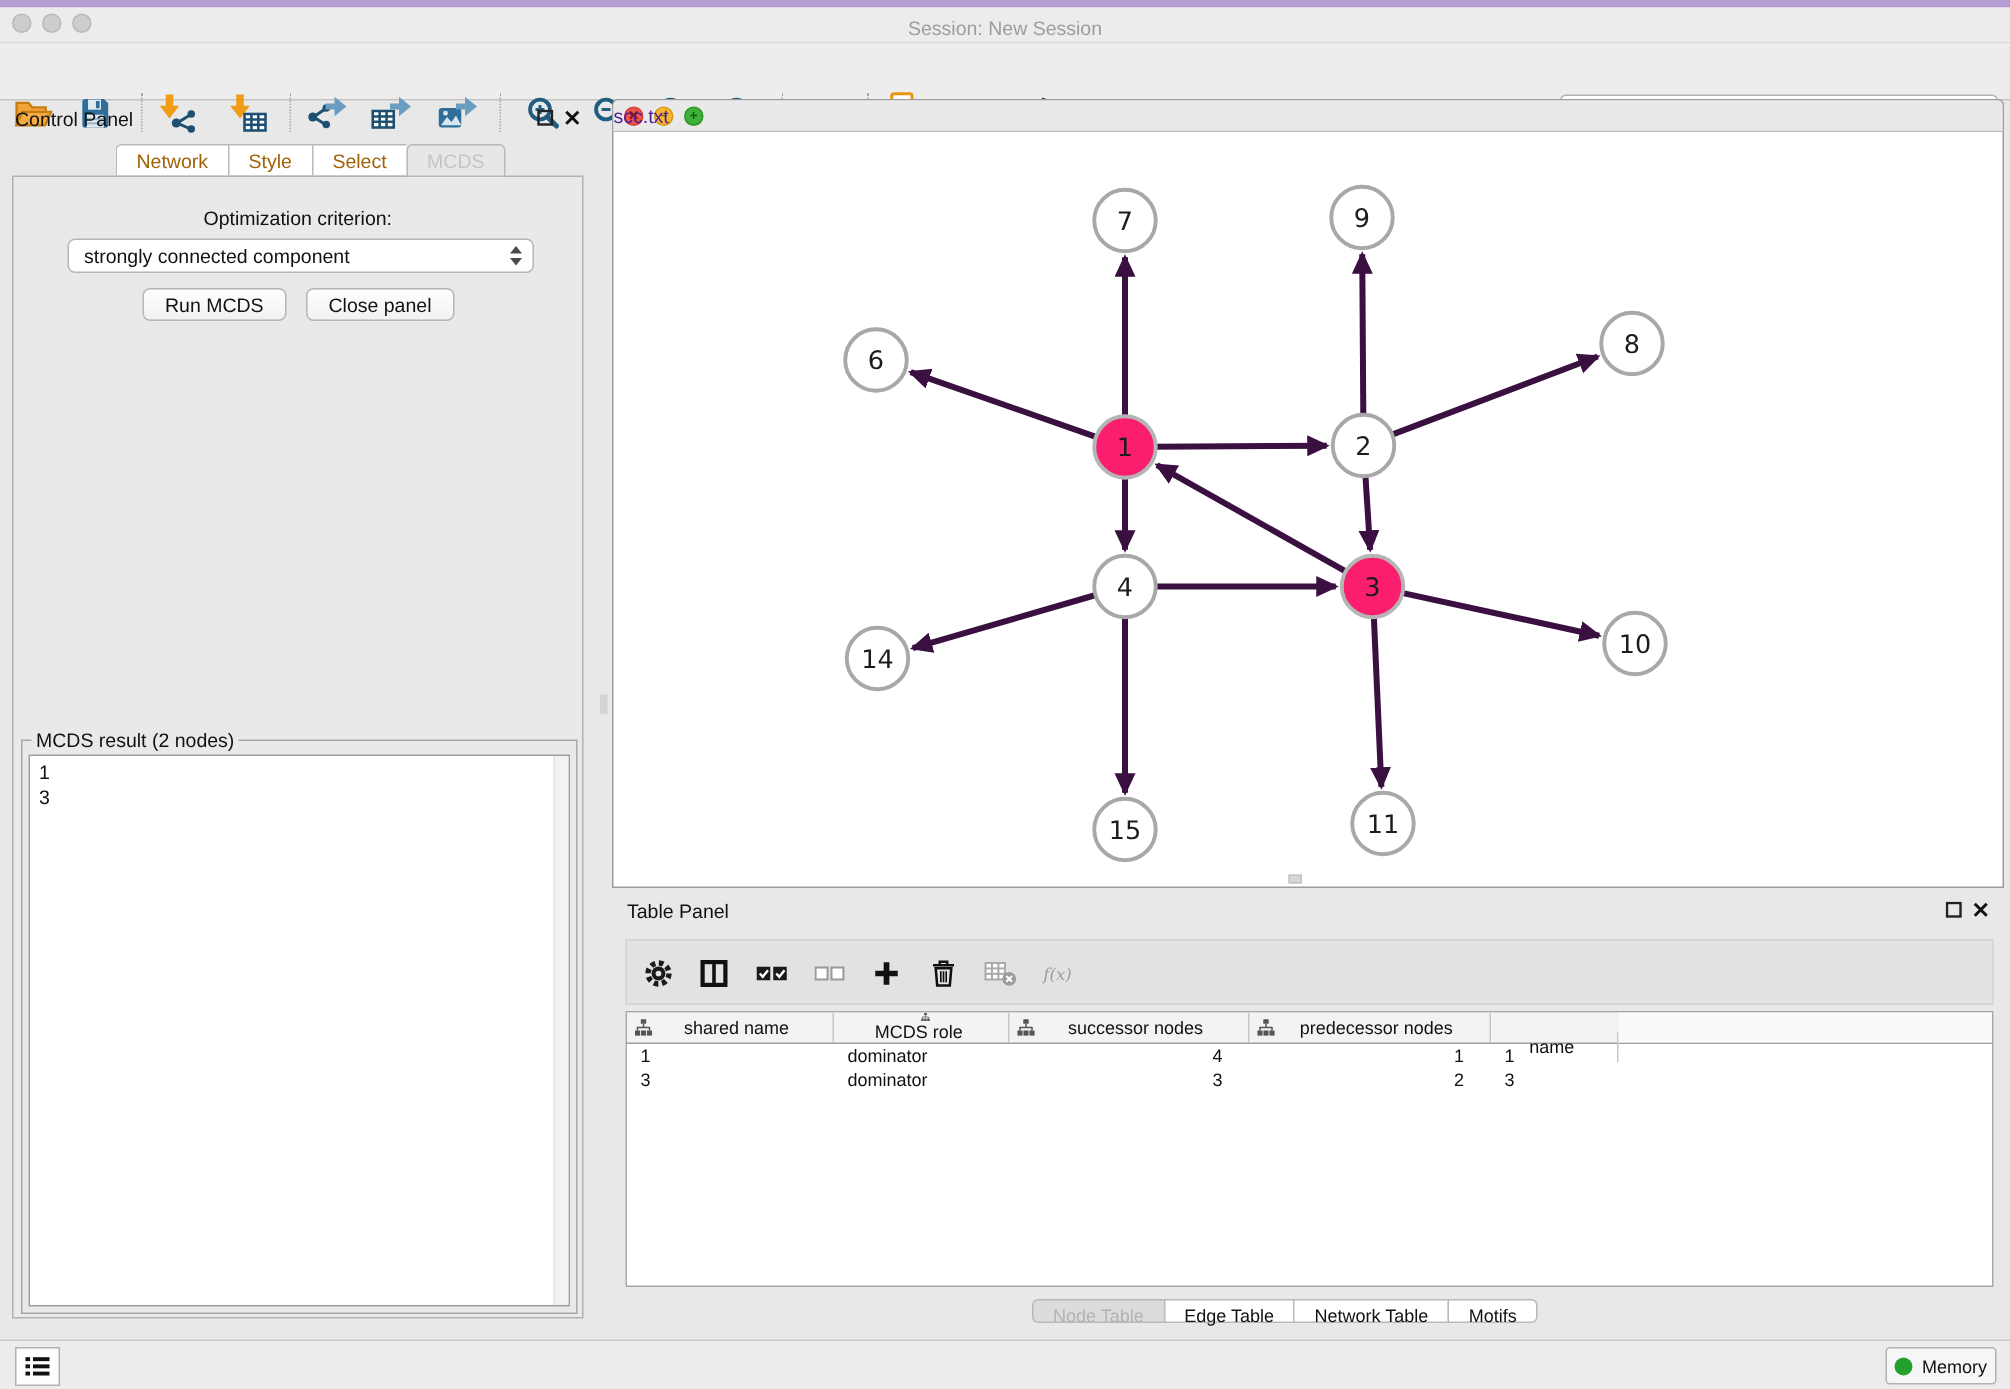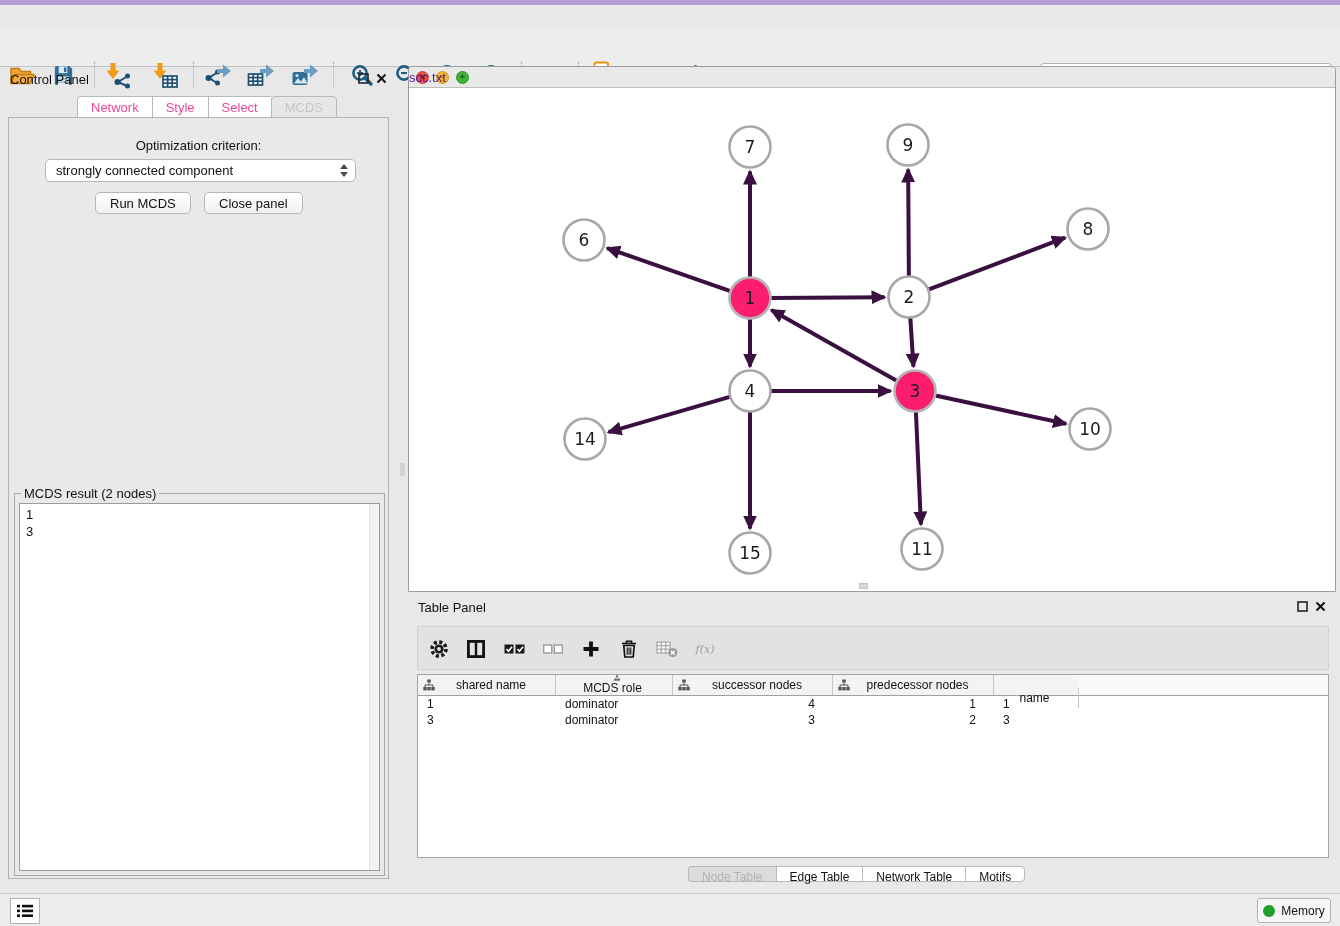--- a/index.html
+++ b/index.html
@@ -12,21 +12,21 @@
   .win-title{position:absolute;left:0;right:0;top:6px;text-align:center;font-size:13px;color:#9d9d9d}
   .toolbar{position:absolute;left:0;top:29px;width:100%;height:37px;background:#ededed;border-bottom:1px solid #c3c3c3}
   .tbi{position:absolute;top:31px;width:30px;height:30px;display:flex;align-items:center;justify-content:center;cursor:default}
   .tsep{position:absolute;top:33px;height:26px;width:0;border-left:1px dotted #a8a8a8}
   .searchbox{position:absolute;top:34px;left:1040px;width:292px;height:24px;background:#fff;border:1px solid #b3b3b3;border-radius:4px;box-sizing:border-box;display:flex;align-items:center;padding:0 6px}
   .searchbox input{border:none;outline:none;flex:1;font-size:12px;font-family:"Liberation Sans",sans-serif;background:transparent;margin-left:4px}
   
   .cp-title{position:absolute;left:10px;top:72px;font-size:13px;color:#111}
   .panel-btns{position:absolute;display:flex;gap:7px;align-items:center}
   .cp-tabs{position:absolute;left:77px;top:96px;display:flex}
-  .ctab{height:22px;line-height:22px;padding:0 13px;font-size:13px;color:#ec4899;background:#fff;border:1px solid #b9b9b9;border-right-width:0;box-sizing:border-box;cursor:default}
+  .ctab{height:22px;line-height:22px;padding:0 13px;font-size:13px;color:#a16207;background:#fff;border:1px solid #b9b9b9;border-right-width:0;box-sizing:border-box;cursor:default}
   .ctab:first-child{border-radius:4px 0 0 0}
   .ctab:last-child{border-right-width:1px;border-radius:0 4px 0 0}
   .ctab.selected{background:#e7e7e7;color:#c5c5c5;border-radius:4px 4px 0 0;border-right-width:1px;position:relative;z-index:2}
   .cp-box{position:absolute;left:8px;top:117px;width:381px;height:762px;background:#e9e9e9;border:1px solid #b2b2b2;box-sizing:border-box}
   .opt-label{position:absolute;left:0;width:100%;top:20px;text-align:center;font-size:13px;color:#111}
   .dropdown{position:absolute;left:36px;top:41px;width:311px;height:23px;background:#fff;border:1px solid #b6b6b6;border-radius:5px;box-sizing:border-box;display:flex;align-items:center;padding-left:10px;font-size:13px;color:#111;cursor:default}
   .stepper{margin-left:auto;margin-right:7px;display:flex;flex-direction:column;gap:3px;align-items:center}
   .tri-up{width:0;height:0;border-left:4px solid transparent;border-right:4px solid transparent;border-bottom:5px solid #4a4a4a}
   .tri-dn{width:0;height:0;border-left:4px solid transparent;border-right:4px solid transparent;border-top:5px solid #4a4a4a}
   .btn{position:absolute;top:74px;height:22px;background:linear-gradient(#ffffff,#f1f1f1);border:1px solid #b6b6b6;border-radius:5px;font-size:13px;color:#111;font-family:"Liberation Sans",sans-serif;padding:0 14px;box-sizing:border-box;cursor:default}
@@ -65,20 +65,26 @@
   .list-btn{position:absolute;left:10px;top:4px;width:30px;height:26px;background:#fdfdfd;border:1px solid #b2b2b2;box-sizing:border-box;display:flex;align-items:center;justify-content:center}
   .memory-btn{position:absolute;right:9px;top:4px;width:74px;height:25px;background:#f6f6f6;border:1px solid #b2b2b2;border-radius:3px;box-sizing:border-box;display:flex;align-items:center;justify-content:center;gap:6px;font-size:12px;color:#111}
   .mem-dot{width:12px;height:12px;border-radius:50%;background:#22a02c}
 </style>
 </head>
 <body>
 
 <div class="app">
 
   <div class="top-strip"></div>
+  <div class="titlebar">
+    <div class="tl" style="left:8px"></div>
+    <div class="tl" style="left:28px"></div>
+    <div class="tl" style="left:48px"></div>
+    <div class="win-title">Session: New Session</div>
+  </div>
 
   <div class="toolbar">
     <div class="tbi" style="left:7px">
       <svg width="26" height="23" viewBox="0 0 26 23">
           <path d="M2 19 V4.5 h8 l2.5 3 H21.5 v4" fill="#f2a33a" stroke="#c57d0e" stroke-width="1.5"></path>
           <path d="M1.8 19.5 L6 10.5 H25.3 L21 19.5 Z" fill="#f4ab46" stroke="#c57d0e" stroke-width="1.5"></path>
         </svg>
     </div>
     <div class="tbi" style="left:48px">
       <svg width="23" height="23" viewBox="0 0 24 24">

